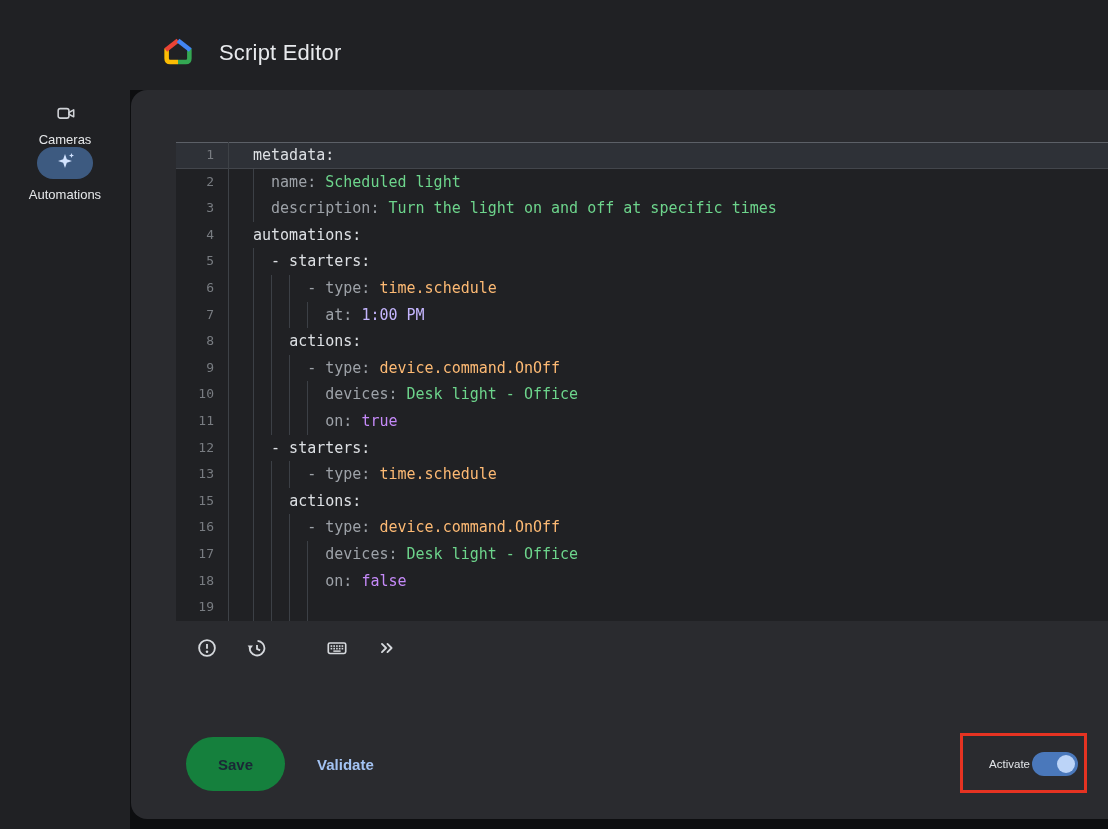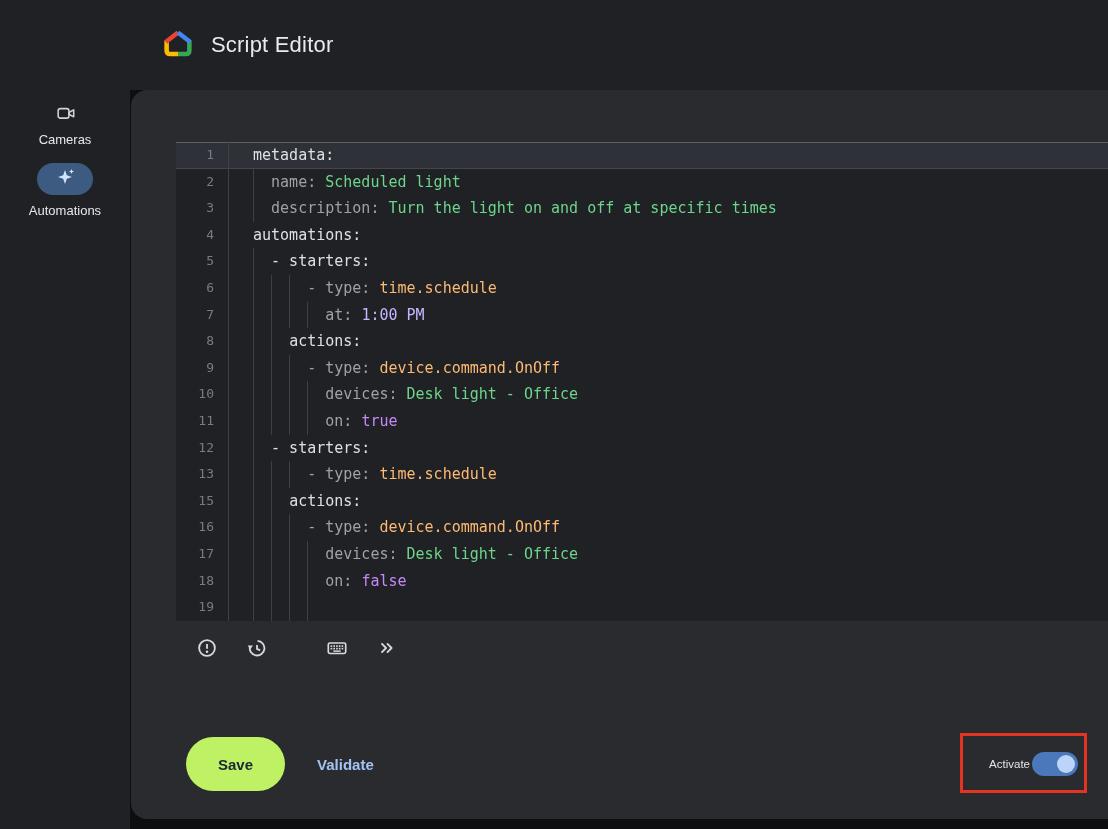--- a/index.html
+++ b/index.html
@@ -3,29 +3,29 @@
 <meta charset="utf-8">
 <style>
   * { margin:0; padding:0; box-sizing:border-box; }
   html,body { width:1108px; height:829px; }
   body {
     position:relative; background:#202124; overflow:hidden;
     font-family:"Liberation Sans", sans-serif; color:#e8eaed;
   }
 
   
-  .header { position:absolute; top:0; left:0; right:0; height:90px;
-    display:flex; align-items:center; padding-left:163px; gap:18px; }
+  .header { position:absolute; top:8px; left:0; right:0; height:90px;
+    display:flex; align-items:center; padding-left:163px; gap:26px; }
   .app-title { font-size:22px; color:#e8eaed; letter-spacing:.2px; }
 
   
   .sidebar { position:absolute; left:0; top:90px; width:130px; bottom:0;
     display:flex; flex-direction:column; align-items:center; padding-top:10px; }
   .nav-item { display:flex; flex-direction:column; align-items:center; cursor:pointer;text-align:right; }
-  .nav-item + .nav-item { margin-top:16px; }
+  .nav-item + .nav-item { }
   .icon-slot { height:24px; display:flex; align-items:center; justify-content:center; }
   .nav-label { font-size:13px; color:#e6e8ea; margin-top:8px; }
   .pill { width:56px; height:32px; border-radius:16px; background:#3d5a80;
     display:flex; align-items:center; justify-content:center; }
 
   
   .content-bg { position:absolute; left:130px; top:90px; right:0; bottom:0; background:#0d0e10; }
   .card { position:absolute; left:131px; top:90px; right:0; height:729px;
     background:#2a2b2f; border-radius:16px 0 0 16px; overflow:hidden; }
 
@@ -51,21 +51,21 @@
   .toolbar { margin:9px 0 0 58px; display:flex; align-items:center; gap:14px; }
   .icon-btn { width:36px; height:36px; border-radius:50%; display:flex;
     align-items:center; justify-content:center; cursor:pointer; background:transparent; border:none; }
   .icon-btn.kbd { margin-left:30px; }
   .icon-btn svg { display:block; }
 
   
   .footer { position:absolute; left:55px; right:30px; bottom:28px; height:54px;
     display:flex; align-items:center; }
   .save-btn { height:54px; padding:0 32px; border:none; border-radius:27px;
-    background:#bef264; color:#1b2736; font-size:15px; font-weight:bold;
+    background:#15803d; color:#1b2736; font-size:15px; font-weight:bold;
     font-family:"Liberation Sans", sans-serif; cursor:pointer; }
   .validate-btn { margin-left:32px; background:none; border:none;
     color:#a3c3f3; font-size:15px; font-weight:bold;
     font-family:"Liberation Sans", sans-serif; cursor:pointer; }
   .activate { margin-left:auto; display:flex; align-items:center; gap:2px; }
   .activate-label { font-size:11.5px; color:#e2e5e9; }
   .switch { width:46px; height:24px; border-radius:12px; background:#5f6368;
     position:relative; cursor:pointer; flex:none; }
   .switch.on { background:#4a78bb; }
   .switch .knob { position:absolute; right:3px; top:3px; width:18px; height:18px;

